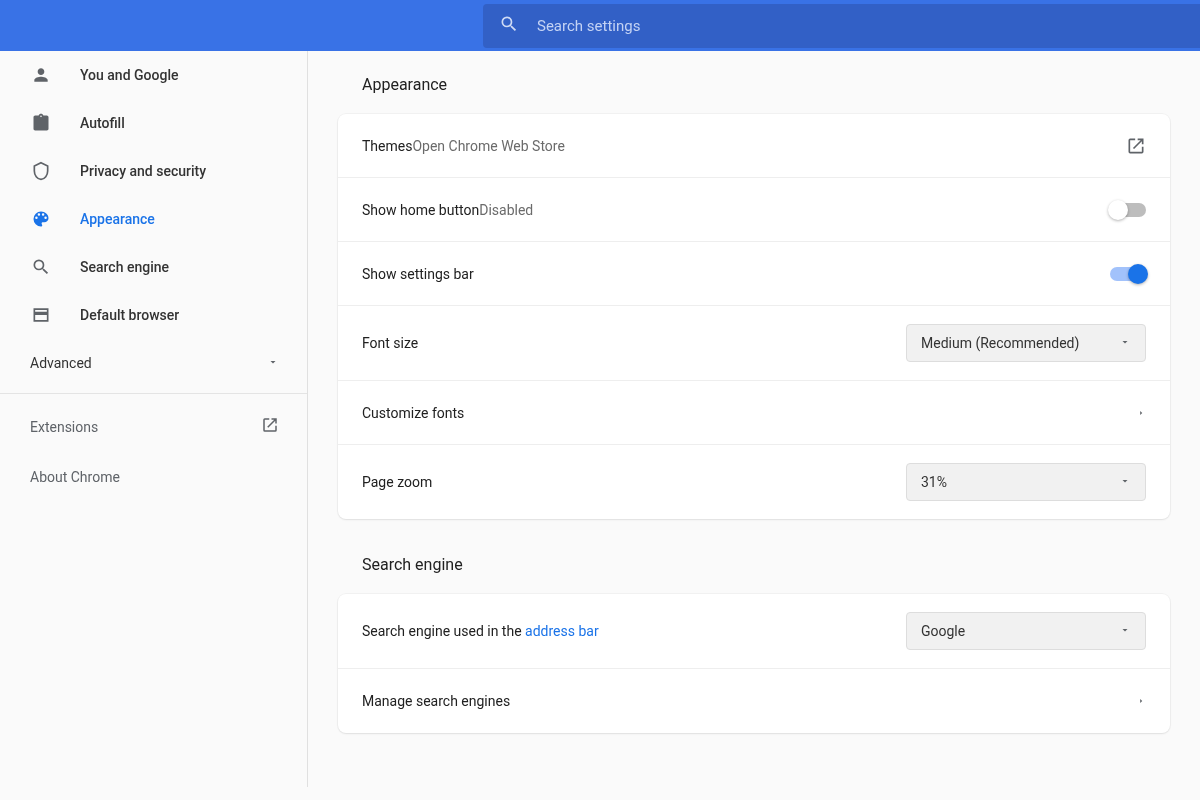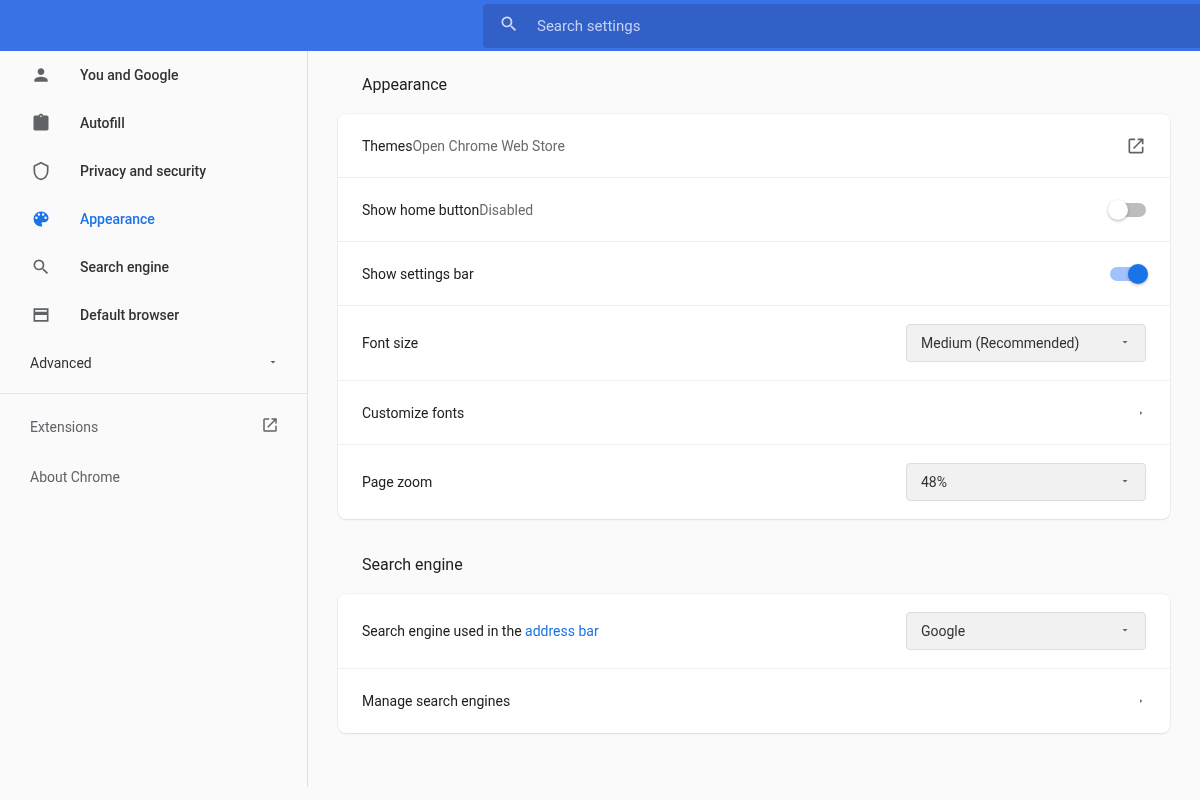--- a/index.html
+++ b/index.html
@@ -246,21 +246,21 @@
               <use href="#i-chev-right"></use>
             </svg>
           </div>
       </div>
       <div class="row">
         <div class="left">
           <span class="title">Page zoom</span>
         </div>
         <div class="right">
           <div class="select small">
-            <span>48%</span>
+            <span>31%</span>
             <span class="chev"><svg>
                   <use href="#i-chev-down"></use>
                 </svg></span>
           </div>
         </div>
       </div>
     </div>
 
     <div class="section-title">Search engine</div>
     <div class="card">

